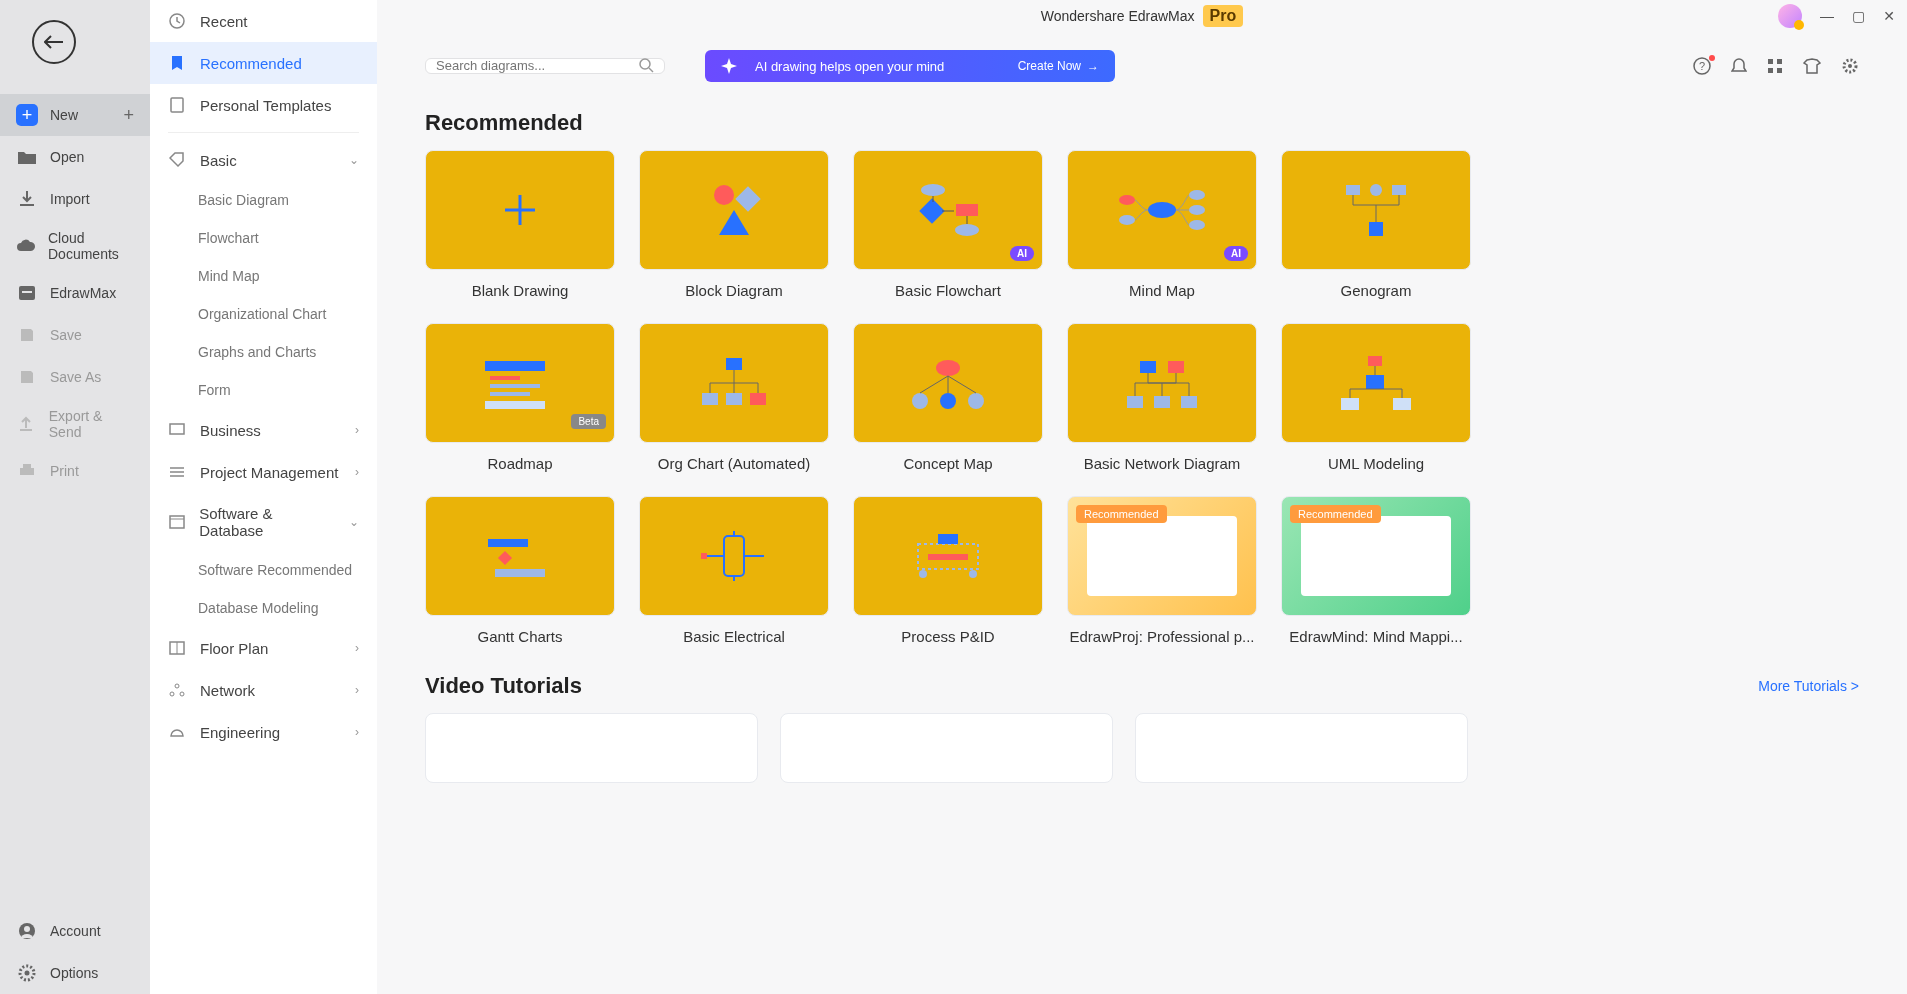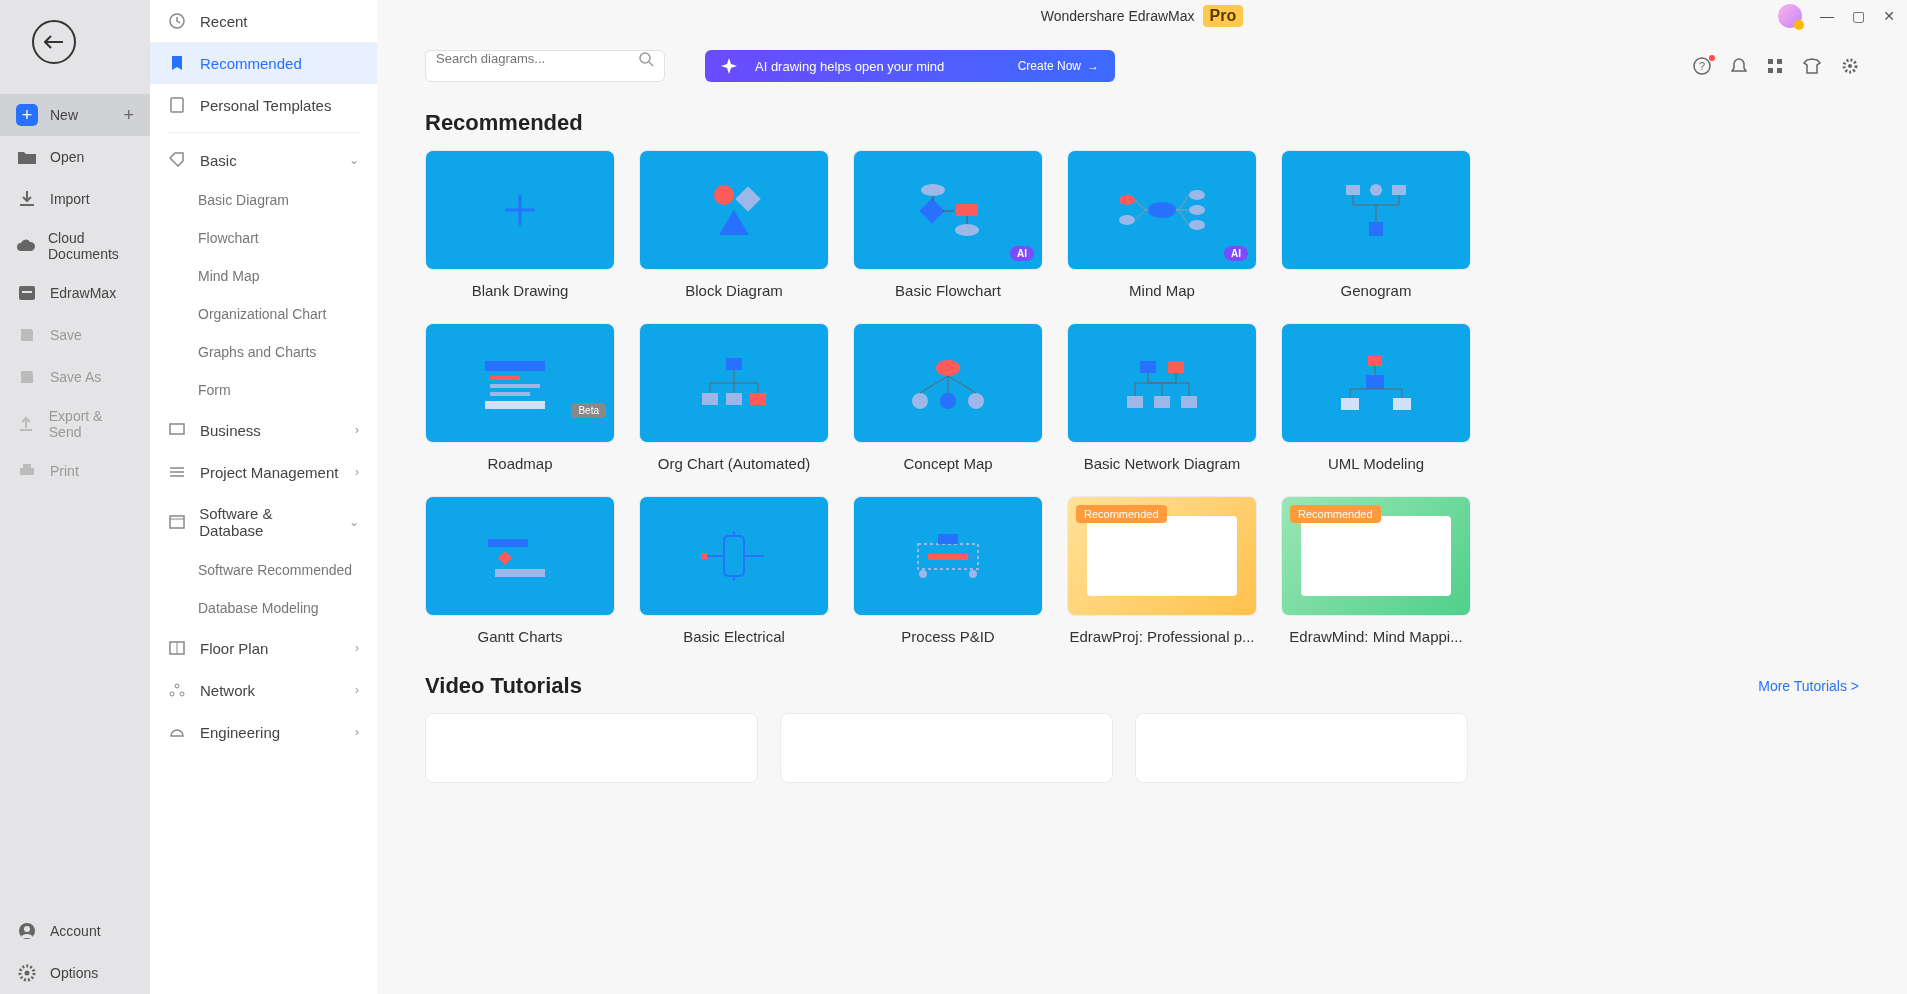--- a/index.html
+++ b/index.html
@@ -29,39 +29,39 @@
 .main { flex: 1; background: #f7f7f8; display: flex; flex-direction: column; overflow-y: auto; }
 .titlebar { height: 32px; display: flex; align-items: center; justify-content: center; position: relative; }
 .app-title { font-size: 14px; color: #333; display: flex; align-items: center; gap: 8px; }
 .pro-badge { background: #ffc94d; color: #5a3a00; font-size: 16px; font-weight: 600; padding: 2px 7px; border-radius: 4px; }
 .win-controls { position: absolute; right: 12px; display: flex; gap: 18px; align-items: center; }
 .win-controls .wc { font-size: 14px; color: #555; cursor: pointer; }
 .avatar { width: 24px; height: 24px; background: linear-gradient(135deg,#ffb3e6,#c284ff); border-radius: 50%; position: relative; }
 .avatar::after { content: ''; position: absolute; right: -2px; bottom: -2px; width: 10px; height: 10px; background: #ffb700; border-radius: 50%; }
 
 .header-row { display: flex; align-items: center; padding: 18px 48px 0 48px; gap: 40px; }
-.search-box { width: 240px; height: 32px; background: #fff; border: 1px solid #e2e2e4; border-radius: 6px; display: flex; align-items: flex-start; padding: 0 10px; }
+.search-box { width: 240px; height: 16px; background: #fff; border: 1px solid #e2e2e4; border-radius: 6px; display: flex; align-items: flex-end; padding: 0 10px; }
 .search-box input { border: none; outline: none; flex: 1; font-size: 13px; color: #666; background: transparent; }
 .ai-banner { flex: 0 0 auto; height: 32px; background: linear-gradient(90deg,#6b4bff,#3d6aff); border-radius: 6px; display: flex; align-items: center; padding: 0 16px; gap: 18px; color: #fff; font-size: 13px; width: 410px; }
 .ai-banner .create { font-size: 12px; margin-left: auto; display: flex; align-items: flex-end; gap: 6px; }
 .icon-row { margin-left: auto; display: flex; gap: 20px; align-items: center; color: #666; }
 .icon-row .ic { cursor: pointer; position: relative; }
 .icon-row .dot { position: absolute; top: -2px; right: -4px; width: 6px; height: 6px; background: #ff4b4b; border-radius: 50%; }
 
 .section-title { font-size: 22px; font-weight: 700; color: #222; padding: 28px 48px 14px 48px; }
 .section-row { display: flex; align-items: center; padding: 28px 48px 14px 48px; }
 .section-row .section-title-inline { font-size: 22px; font-weight: 700; color: #222; }
 .more-link { margin-left: auto; color: #2871ff; font-size: 14px; cursor: pointer; }
 
 .grid { display: grid; grid-template-columns: repeat(5, 190px); gap: 24px; padding: 0 48px; }
 .card { display: flex; flex-direction: column; align-items: center; cursor: pointer; }
-.thumb { width: 190px; height: 120px; background: #0ea5e9; border: 1px solid #e8eaef; border-radius: 8px; display: flex; align-items: center; justify-content: center; position: relative; overflow: hidden; }
+.thumb { width: 190px; height: 120px; background: #eab308; border: 1px solid #e8eaef; border-radius: 8px; display: flex; align-items: center; justify-content: center; position: relative; overflow: hidden; }
 .card-label { margin-top: 12px; font-size: 15px; color: #333; text-align: center; white-space: nowrap; overflow: hidden; text-overflow: ellipsis; max-width: 190px; }
 .ai-badge { position: absolute; right: 8px; bottom: 8px; background: #7a4bff; color: #fff; font-size: 10px; padding: 2px 7px; border-radius: 8px; font-weight: 600; }
-.beta-badge { position: absolute; right: 8px; bottom: 24px; background: #888; color: #fff; font-size: 10px; padding: 2px 7px; border-radius: 4px; }
+.beta-badge { position: absolute; right: 8px; bottom: 13px; background: #888; color: #fff; font-size: 10px; padding: 2px 7px; border-radius: 4px; }
 .rec-badge { position: absolute; left: 8px; top: 8px; background: #ff9b3d; color: #fff; font-size: 11px; padding: 3px 8px; border-radius: 4px; }
 .thumb.gradient-yellow { background: linear-gradient(135deg,#ffe29a,#ffc14d); }
 .thumb.gradient-green { background: linear-gradient(135deg,#9ae6b4,#4fd08a); }
 .app-shot { width: 150px; height: 80px; background: #fff; border-radius: 4px; }
 
 .vid-grid { display: grid; grid-template-columns: repeat(3, 333px); gap: 22px; padding: 0 48px 30px 48px; }
 .vid-card { height: 70px; background: #fff; border: 1px solid #e8eaef; border-radius: 8px; }
 
 svg { display: block; }
 </style>

